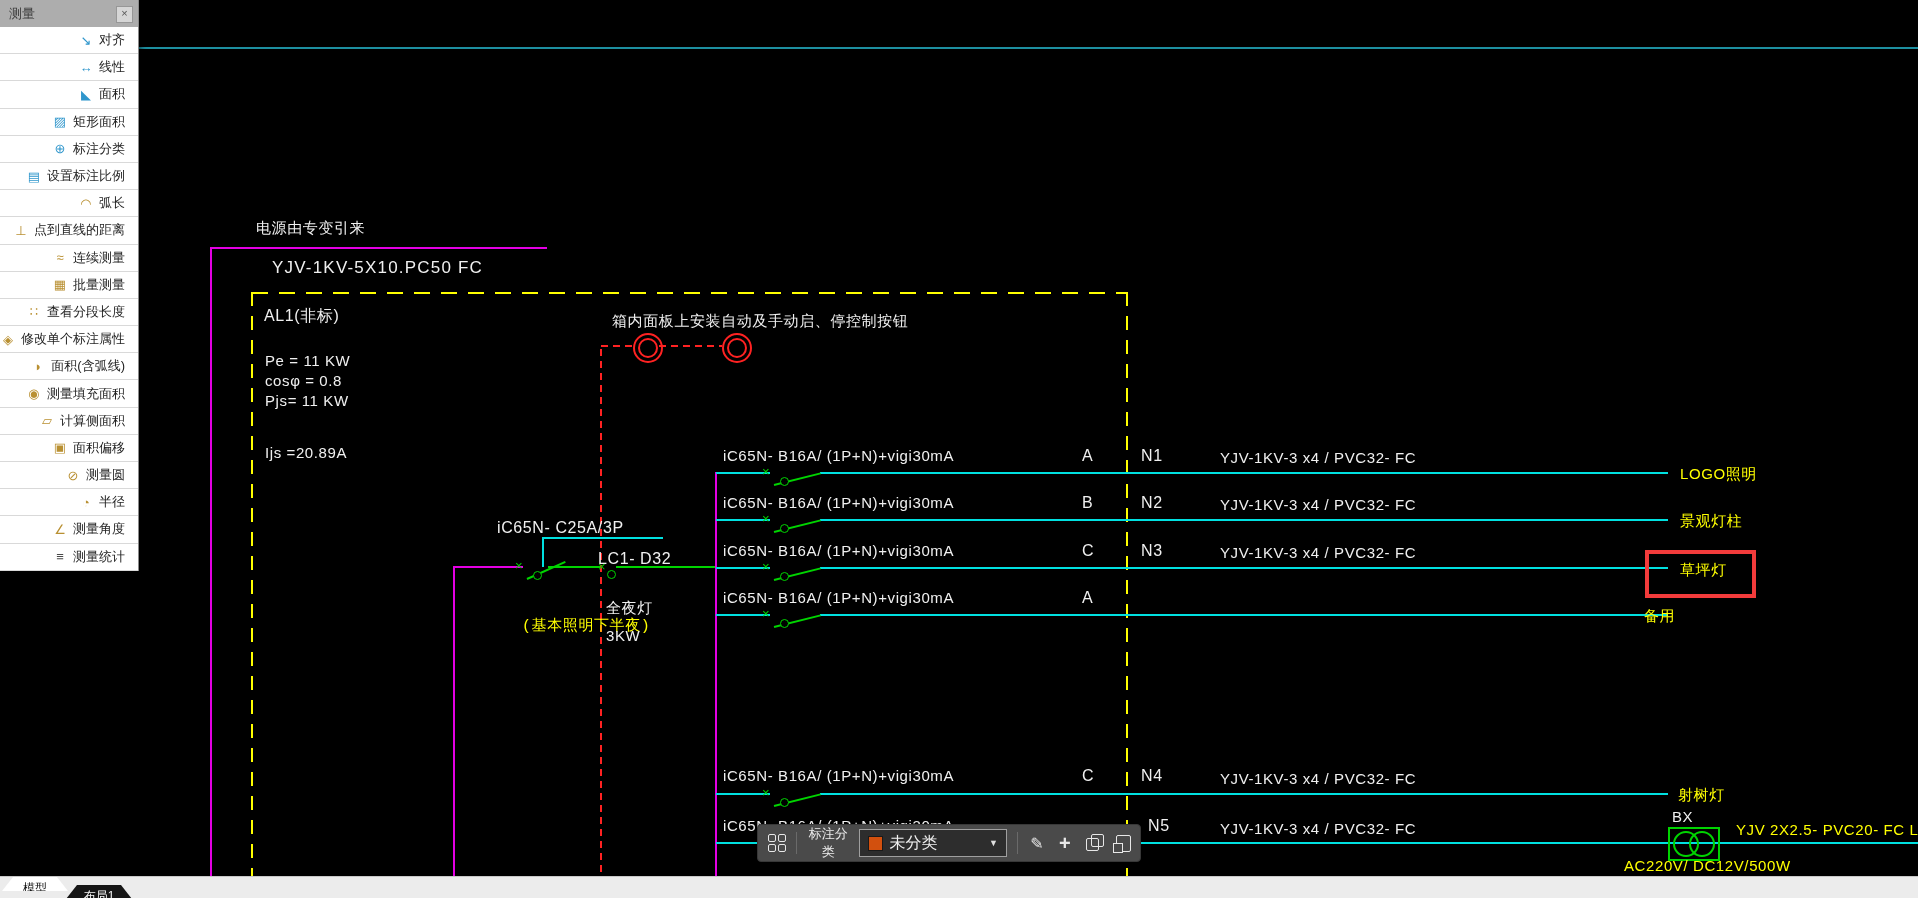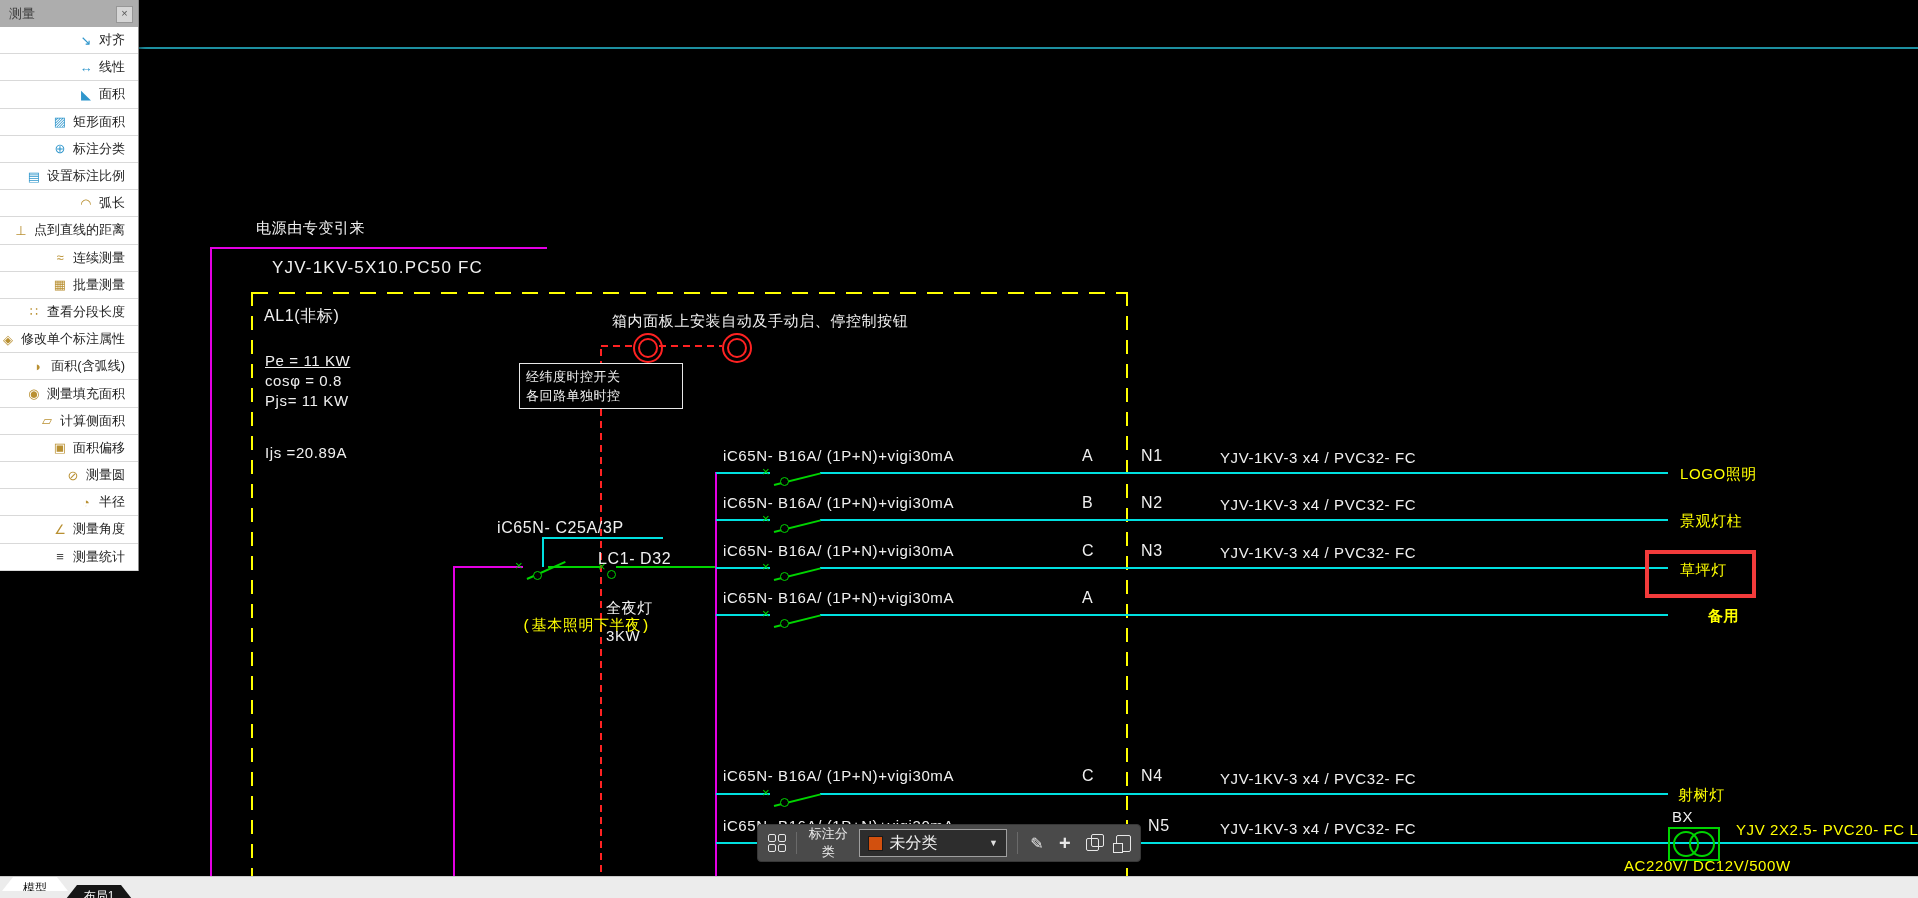--- a/index.html
+++ b/index.html
@@ -88,38 +88,34 @@
   <div class="t" style="left:256px;top:219px;">电源由专变引来</div>
   <div class="hl magenta" style="left:210px;top:247px;width:337px;"></div>
   <div class="vl magenta" style="left:210px;top:247px;height:630px;"></div>
   <div class="t big" style="left:272px;top:258px;">YJV-1KV-5X10.PC50  FC</div>
 
   <div class="ydash-h" style="left:252px;top:292px;width:875px;"></div>
   <div class="ydash-v" style="left:251px;top:292px;height:585px;"></div>
   <div class="ydash-v" style="left:1126px;top:292px;height:585px;"></div>
 
   <div class="t" style="left:264px;top:306px;font-size:16px;">AL1(非标)</div>
-  <div class="t" style="left:265px;top:352px;text-decoration:underline;">Pe = 11 KW</div>
+  <div class="t" style="left:265px;top:352px;">Pe = 11 KW</div>
   <div class="t" style="left:265px;top:372px;">cosφ = 0.8</div>
   <div class="t" style="left:265px;top:392px;">Pjs= 11 KW</div>
   <div class="t" style="left:265px;top:412px;margin-top:32px;">Ijs =20.89A</div>
 
   <div class="t" style="left:612px;top:312px;">箱内面板上安装自动及手动启、停控制按钮</div>
   <div class="rdash-h" style="left:601px;top:345px;width:32px;"></div>
   <div class="rcirc" style="left:633px;top:333px;width:26px;height:26px;"></div>
   <div class="rcirc" style="left:638px;top:338px;width:16px;height:16px;"></div>
   <div class="rdash-h" style="left:659px;top:345px;width:63px;"></div>
   <div class="rcirc" style="left:722px;top:333px;width:26px;height:26px;"></div>
   <div class="rcirc" style="left:727px;top:338px;width:16px;height:16px;"></div>
   <div class="rdash-v" style="left:600px;top:349px;height:528px;"></div>
 
-  <div class="wbox" style="left:519px;top:363px;width:150px;">
-    <div>经纬度时控开关</div>
-    <div>各回路单独时控</div>
-  </div>
 
   <div class="t" style="left:497px;top:519px;font-size:16px;">iC65N- C25A/3P</div>
   <div class="vl" style="left:542px;top:537px;height:30px;width:1.5px;background:#00e0e0;"></div>
   <div class="hl cyan-thin" style="left:542px;top:537px;width:121px;"></div>
   <div class="hl magenta" style="left:453px;top:566px;width:70px;"></div>
   <div class="vl magenta" style="left:453px;top:566px;height:311px;"></div>
   <div class="brk" style="left:515px;top:558px;">
     <span class="bx">×</span>
     <div class="d" style="transform:rotate(-24deg);width:42px;"></div>
     <div class="c"></div>
@@ -177,21 +173,21 @@
 
   <div class="hl cyan-thin" style="left:716px;top:614px;width:952px;"></div>
   <div class="brk" style="left:762px;top:606px;">
       <div class="gap"></div>
       <span class="bx">×</span>
       <div class="d"></div>
       <div class="c"></div>
     </div>
   <div class="t" style="left:723px;top:589px;">iC65N- B16A/ (1P+N)+vigi30mA</div>
   <div class="t" style="left:1082px;top:589px;font-size:16px;">A</div>
-  <div class="t yellow" style="left:1708px;top:607px;font-weight:bold;">备用</div>
+  <div class="t yellow" style="left:1644px;top:607px;">备用</div>
 
   <div class="hl cyan-thin" style="left:716px;top:793px;width:952px;"></div>
   <div class="brk" style="left:762px;top:785px;">
       <div class="gap"></div>
       <span class="bx">×</span>
       <div class="d"></div>
       <div class="c"></div>
     </div>
   <div class="t" style="left:723px;top:767px;">iC65N- B16A/ (1P+N)+vigi30mA</div>
   <div class="t" style="left:1082px;top:767px;font-size:16px;">C</div>

